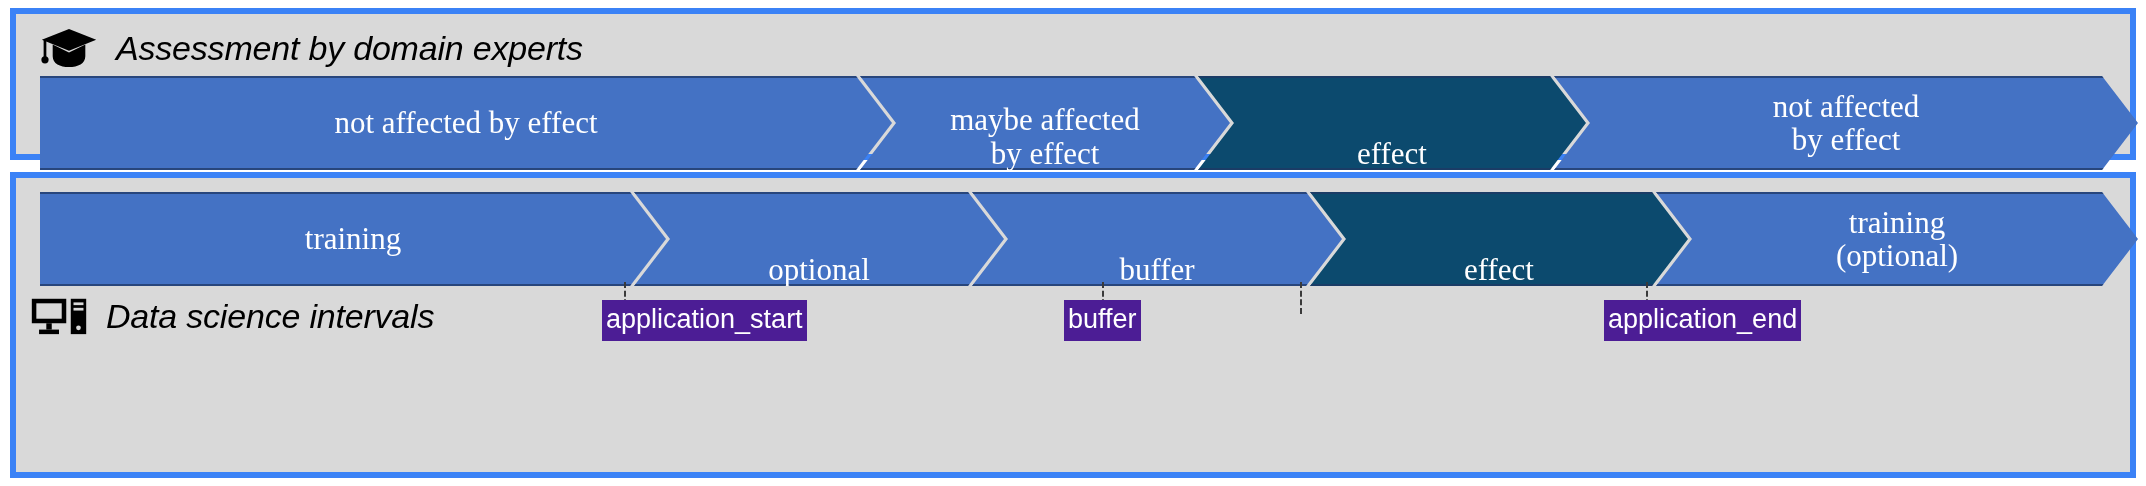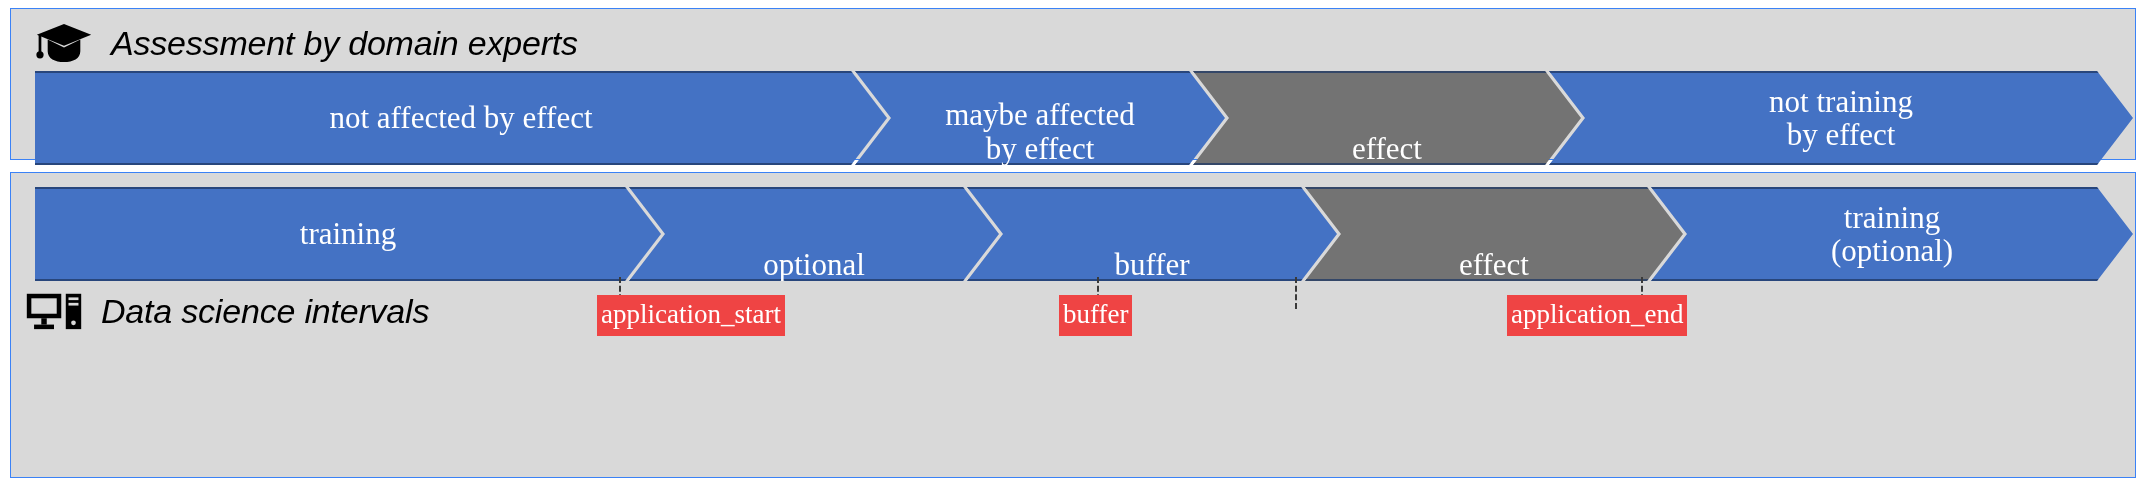--- a/index.html
+++ b/index.html
@@ -17,21 +17,21 @@
   .diagram {
     position: relative;
     width: 2146px;
     height: 486px;
   }
 
   
   .panel {
     position: absolute;
     background: #D9D9D9;
-    border: 1px solid #3b82f6;
+    border: 6px solid #3b82f6;
     box-sizing: border-box;
   }
   .panel-top {
     left: 10px;
     top: 8px;
     width: 2126px;
     height: 152px;
   }
   .panel-bottom {
     left: 10px;
@@ -103,21 +103,21 @@
     padding: 0 14px;
   }
   .chev span {
     position: relative;
     z-index: 2;
     display: block;
     white-space: pre-line;
   }
 
   .c-light { background: #4472C4; }
-  .c-dark  { background: #737373; }
+  .c-dark  { background: #0c4a6e; }
 
   
   .shape-first {
     clip-path: polygon(0 0, calc(100% - 36px) 0, 100% 50%, calc(100% - 36px) 100%, 0 100%);
   }
   
   .shape-mid {
     clip-path: polygon(0 0, calc(100% - 36px) 0, 100% 50%, calc(100% - 36px) 100%, 0 100%, 36px 50%);
     align-items: flex-end;
   }
@@ -142,23 +142,23 @@
   .tick {
     position: absolute;
     width: 0;
     border-left: 2px dashed #3a3a3a;
     height: 34px;
     top: 280px;
   }
   .codelabel {
     position: absolute;
     top: 296px;
-    background: #ef4444;
+    background: #4c1d95;
     color: #ffffff;
-    font-family: Liberation Serif, serif;
+    font-family: Liberation Sans, sans-serif;
     font-size: 27px;
     line-height: 1.28;
     padding: 2px 4px 4px 4px;
     white-space: nowrap;
   }
 </style>
 </head>
 <body>
 
 <div class="diagram">
@@ -180,21 +180,21 @@
         <span>not affected by effect</span>
       </div>
       <div class="chev c-light shape-mid" style="left:820px; width:370px;">
         <span>maybe affected
 by effect</span>
       </div>
       <div class="chev c-dark shape-mid" style="left:1158px; width:388px;">
         <span>effect</span>
       </div>
       <div class="chev c-light shape-last" style="left:1514px; width:584px;">
-        <span>not training
+        <span>not affected
 by effect</span>
       </div>
     </div>
   </div>
 
   <div class="panel panel-bottom">
 
     <div class="band band-bottom" style="top:14px;">
       <div class="chev c-light shape-first" style="left:0px; width:626px;">
         <span>training</span>
@@ -214,21 +214,21 @@
       </div>
     </div>
 
     <div class="tick" style="left:608px; top:104px; height:32px;"></div>
     <div class="tick" style="left:1086px; top:104px; height:32px;"></div>
     <div class="tick" style="left:1284px; top:104px; height:32px;"></div>
     <div class="tick" style="left:1630px; top:104px; height:32px;"></div>
 
     <div class="codelabel" style="left:586px; top:122px;">application_start</div>
     <div class="codelabel" style="left:1048px; top:122px;">buffer</div>
-    <div class="codelabel" style="left:1496px; top:122px;">application_end</div>
+    <div class="codelabel" style="left:1588px; top:122px;">application_end</div>
 
     <div class="caption caption-bottom" style="left:14px; top:110px;">
       <svg class="caption-icon" viewBox="0 0 64 50" aria-hidden="true">
         <rect x="2" y="6" width="38" height="27" fill="#000000"></rect>
         <rect x="7" y="11" width="28" height="17" fill="#D9D9D9"></rect>
         <rect x="18" y="33" width="6" height="7" fill="#000000"></rect>
         <rect x="10" y="40" width="22" height="5" fill="#000000"></rect>
         <rect x="45" y="6" width="17" height="39" fill="#000000"></rect>
         <rect x="48" y="10" width="11" height="3" fill="#D9D9D9"></rect>
         <rect x="48" y="16" width="11" height="3" fill="#D9D9D9"></rect>

